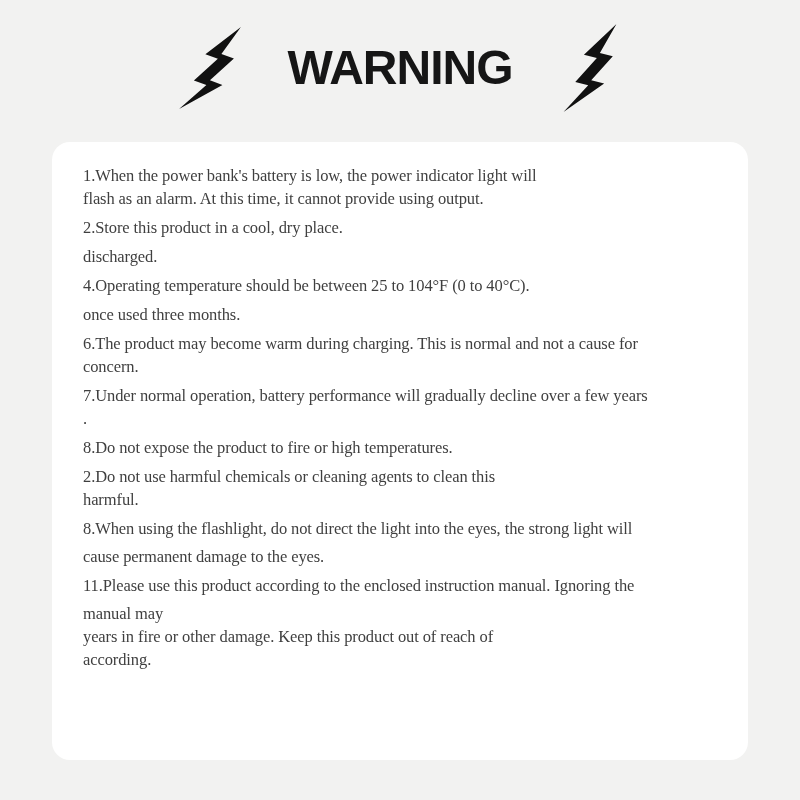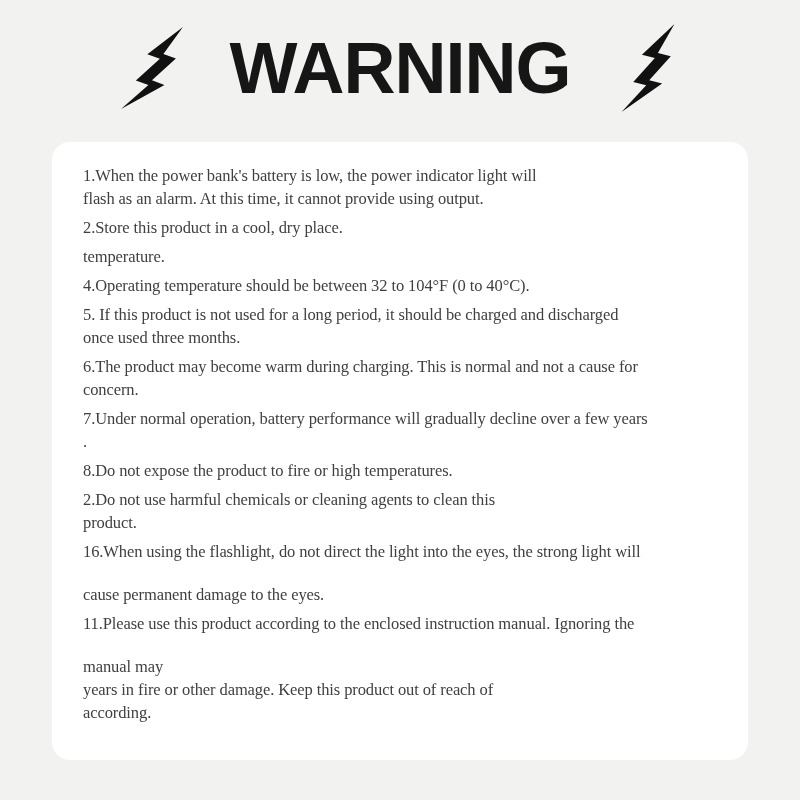--- a/index.html
+++ b/index.html
@@ -14,21 +14,21 @@
     display: flex;
     align-items: center;
     justify-content: center;
     gap: 34px;
     margin-top: 18px;
     height: 100px;
   }
   .title {
     font-family: "Liberation Sans", sans-serif;
     font-weight: bold;
-    font-size: 72px;
+    font-size: 48px;
     letter-spacing: -1px;
     color: #161616;
     margin: 16px;
     line-height: 1;
   }
   .bolt { display: block; }
   .bolt-left  { transform: rotate(4deg); }
   .bolt-right { transform: rotate(-2deg); }
   .card {
     position: absolute;
@@ -42,21 +42,21 @@
     padding: 22px 22px 0 31px;
   }
   .item { margin-bottom: 6px; }
   .line {
     font-size: 16.5px;
     line-height: 23px;
     color: #3f3f3f;
     letter-spacing: -0.1px;
     white-space: nowrap;
   }
-  .gap-top { margin-top: 20px; }
+  .gap-top { margin-top: 5px; }
 </style>
 </head>
 <body>
 
 <div class="header">
   <svg class="bolt bolt-left" width="56" height="86" viewBox="0 0 70 140" preserveAspectRatio="none">
     <polygon fill="#111111" points="70,0 28,48 44,54 16,92 32,98 0,140 52,96 36,90 64,52 48,46"></polygon>
   </svg>
   <h1 class="title">WARNING</h1>
   <svg class="bolt bolt-right" width="56" height="86" viewBox="0 0 70 140" preserveAspectRatio="none">
@@ -69,53 +69,52 @@
   <div class="item">
     <div class="line">1.When the power bank's battery is low, the power indicator light will</div>
     <div class="line">flash as an alarm. At this time, it cannot provide using output.</div>
   </div>
 
   <div class="item">
     <div class="line">2.Store this product in a cool, dry place.</div>
   </div>
 
   <div class="item">
-    <div class="line">temperature.</div>
+    <div class="line">discharged.</div>
   </div>
 
   <div class="item">
-    <div class="line">4.Operating temperature should be between 32 to 104°F (0 to 40°C).</div>
+    <div class="line">4.Operating temperature should be between 25 to 104°F (0 to 40°C).</div>
   </div>
 
   <div class="item">
-    <div class="line">5. If this product is not used for a long period, it should be charged and discharged</div>
     <div class="line">once used three months.</div>
   </div>
 
   <div class="item">
     <div class="line">6.The product may become warm during charging. This is normal and not a cause for</div>
     <div class="line">concern.</div>
   </div>
 
   <div class="item">
     <div class="line">7.Under normal operation, battery performance will gradually decline over a few years</div>
     <div class="line">.</div>
   </div>
 
   <div class="item">
     <div class="line">8.Do not expose the product to fire or high temperatures.</div>
   </div>
 
   <div class="item">
     <div class="line">2.Do not use harmful chemicals or cleaning agents to clean this</div>
-    <div class="line">product.</div>
+    <div class="line">harmful.</div>
   </div>
 
   <div class="item">
-    <div class="line">16.When using the flashlight, do not direct the light into the eyes, the strong light will</div>
+    <div class="line">8.When using the flashlight, do not direct the light into the eyes, the strong light will</div>
     <div class="line gap-top">cause permanent damage to the eyes.</div>
   </div>
 
   <div class="item">
     <div class="line">11.Please use this product according to the enclosed instruction manual. Ignoring the</div>
     <div class="line gap-top">manual may</div>
     <div class="line">years in fire or other damage. Keep this product out of reach of</div>
     <div class="line">according.</div>
   </div>
 

